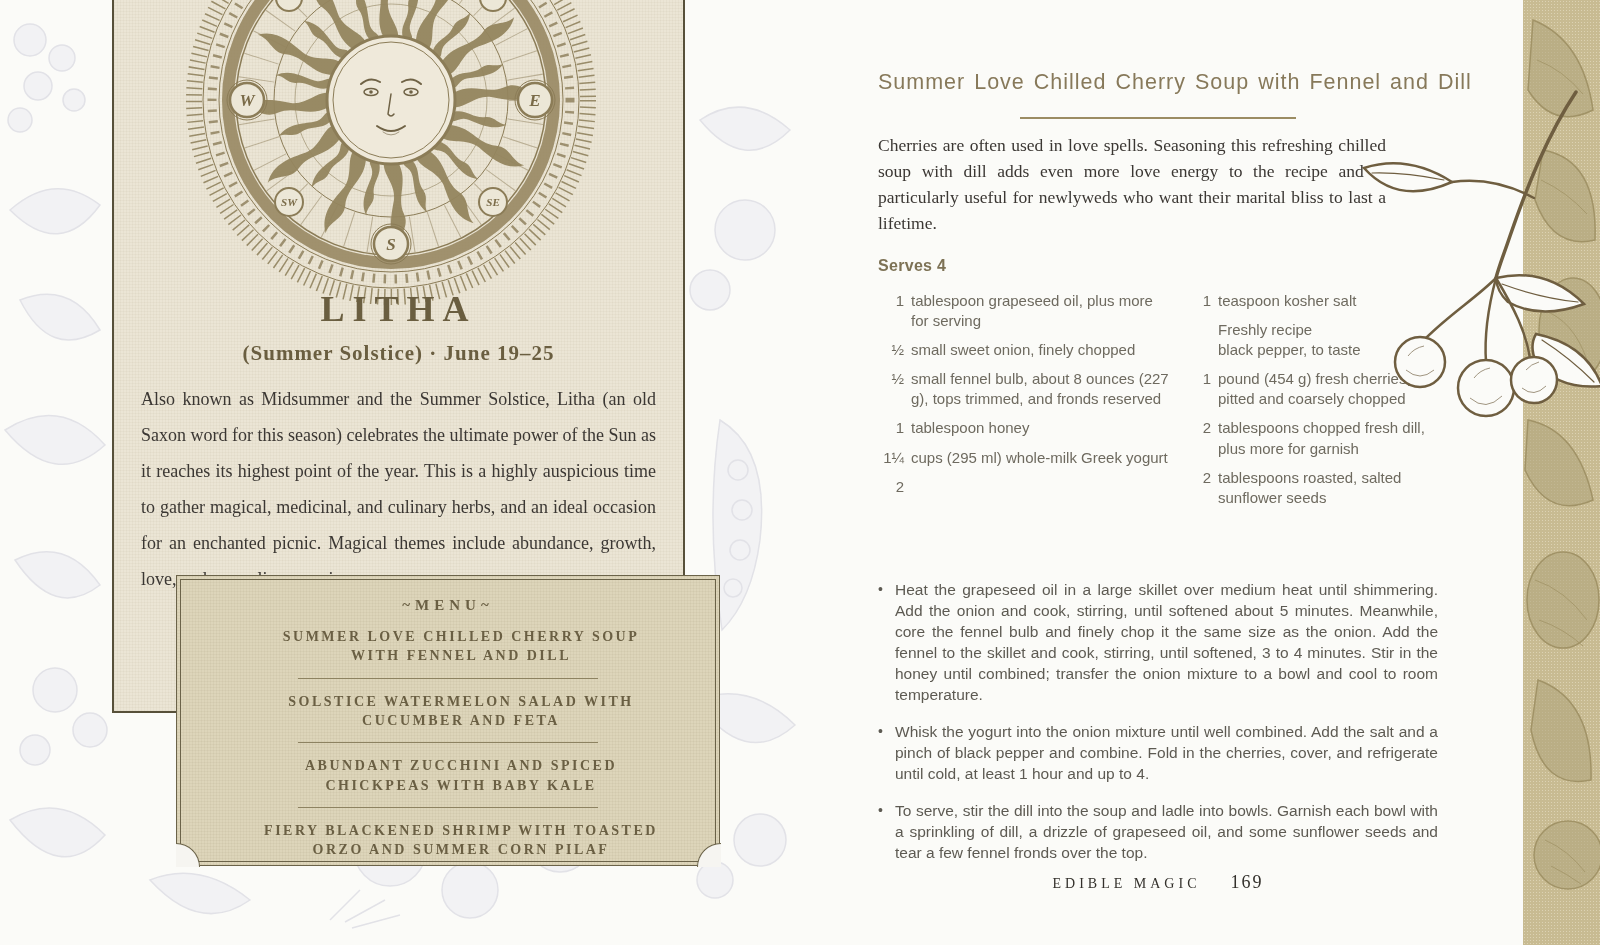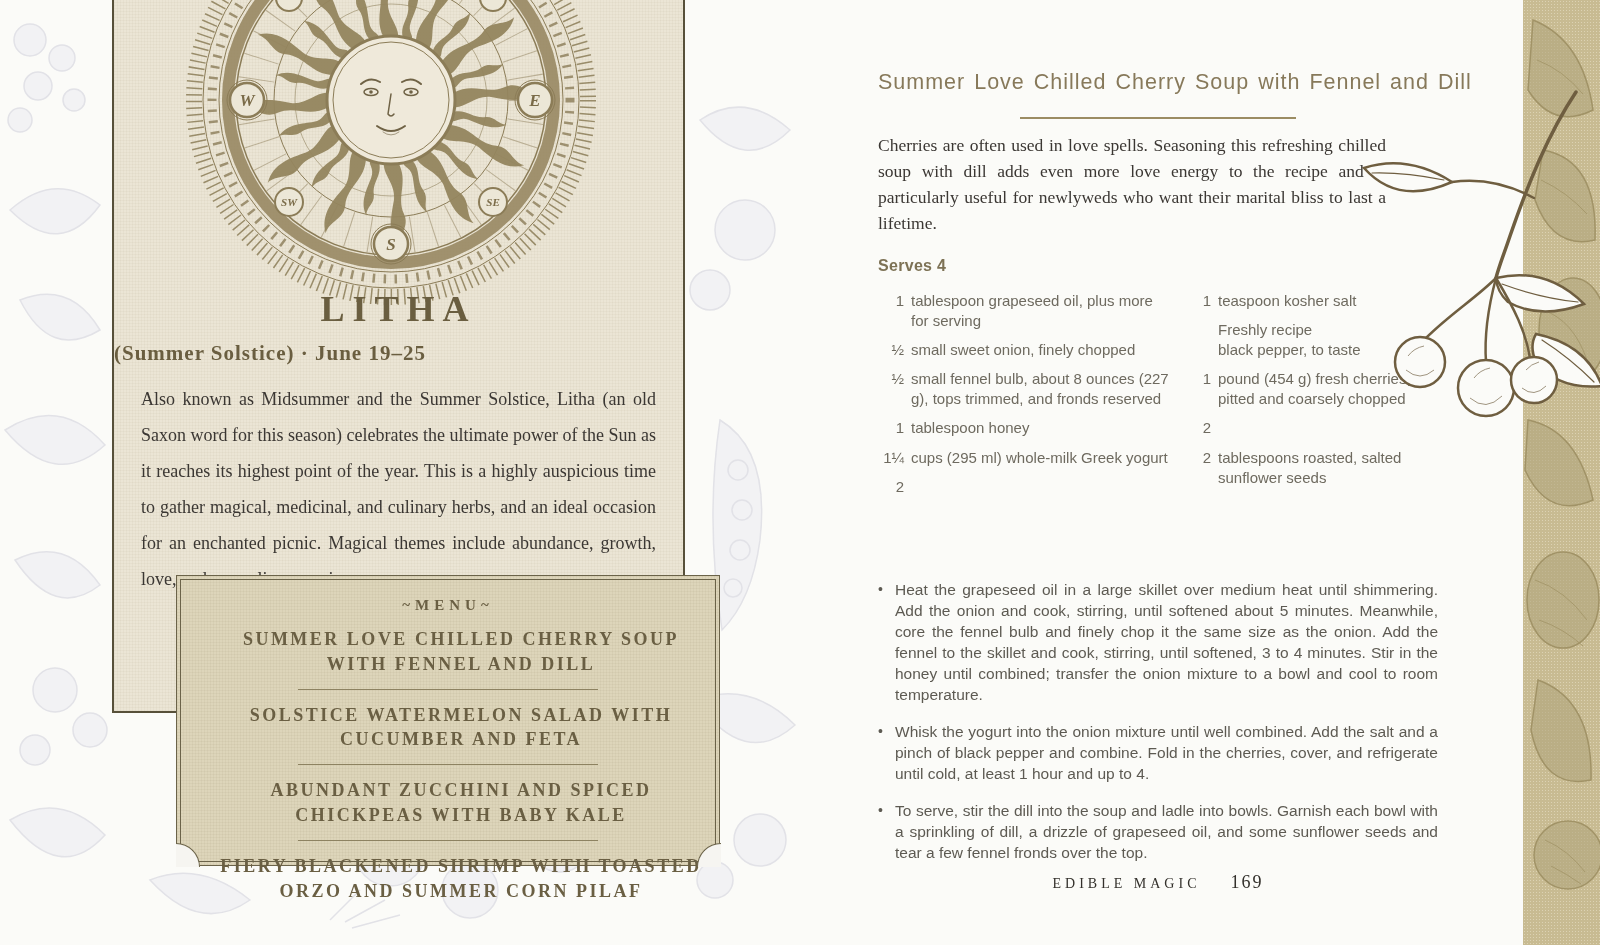--- a/index.html
+++ b/index.html
@@ -19,21 +19,21 @@
       repeating-linear-gradient(90deg, rgba(139,124,87,.05) 0 1px, transparent 1px 3px);
     border:2.5px solid #57503a;border-top:none;
     z-index:1;
   }
   .compass{position:absolute;left:57px;top:-120px;width:440px;height:440px;}
   .litha-title{
     position:absolute;top:288px;left:0;width:100%;text-align:center;
     font-size:36px;font-weight:bold;letter-spacing:8px;color:#6a5e40;
   }
   .litha-subtitle{
-    position:absolute;top:341px;left:0;width:100%;text-align:left;
+    position:absolute;top:341px;left:0;width:100%;text-align:center;
     font-size:21px;font-weight:bold;letter-spacing:1px;color:#6a5e40;
   }
   .litha-body{
     position:absolute;top:381px;left:27px;width:515px;
     font-size:18px;line-height:36px;color:#3b3733;text-align:justify;
   }
   
   .menu-box{
     position:absolute;left:176px;top:575px;width:544px;height:291px;box-sizing:border-box;
     background:#ddd5ba;
@@ -47,21 +47,21 @@
   }
   .notch{position:absolute;width:24px;height:24px;background:#f6f5f1;z-index:3;box-sizing:border-box;}
   .notch.bl{left:-1.5px;bottom:-1.5px;border-top-right-radius:100%;border-top:1.5px solid #6b6349;border-right:1.5px solid #6b6349;}
   .notch.br{right:-1.5px;bottom:-1.5px;border-top-left-radius:100%;border-top:1.5px solid #6b6349;border-left:1.5px solid #6b6349;}
   .menu-heading{
     margin-top:21px;text-align:center;font-size:15px;font-weight:bold;
     letter-spacing:5px;color:#6a5f43;
   }
   .menu-item{
     margin:13px auto 0;text-align:center;white-space:pre-line;
-    font-size:18px;font-weight:bold;letter-spacing:2.5px;line-height:1.38;color:#6a5f43;padding-left:26px;
+    font-size:14px;font-weight:bold;letter-spacing:2.5px;line-height:1.38;color:#6a5f43;padding-left:26px;
   }
   .menu-sep{width:300px;height:1px;background:#8d8261;margin:12px auto 0;}
   
   .right-content{position:absolute;left:878px;top:70px;width:560px;z-index:1;}
   .recipe-title{
     position:absolute;top:0;left:0;width:100%;text-align:center;white-space:nowrap;
     font-family:"Liberation Sans",sans-serif;font-size:21.5px;letter-spacing:1px;word-spacing:2px;
     color:#87795a;
   }
   .title-rule{position:absolute;top:47px;left:50%;transform:translateX(-50%);width:276px;height:1.5px;background:#9b8c63;}
@@ -287,20 +287,21 @@
         <span class="ing-qty"></span>
         <span class="ing-text">Freshly recipe
 black pepper, to taste</span>
       </div>
       <div class="ing-row">
         <span class="ing-qty">1</span>
         <span class="ing-text">pound (454 g) fresh cherries, pitted and coarsely chopped</span>
       </div>
       <div class="ing-row">
         <span class="ing-qty">2</span>
+        <span class="ing-text">tablespoons chopped fresh dill, plus more for garnish</span>
       </div>
       <div class="ing-row">
         <span class="ing-qty">2</span>
         <span class="ing-text">tablespoons roasted, salted sunflower seeds</span>
       </div>
     </div>
   </div>
 
   <div class="steps">
     <div class="step">

